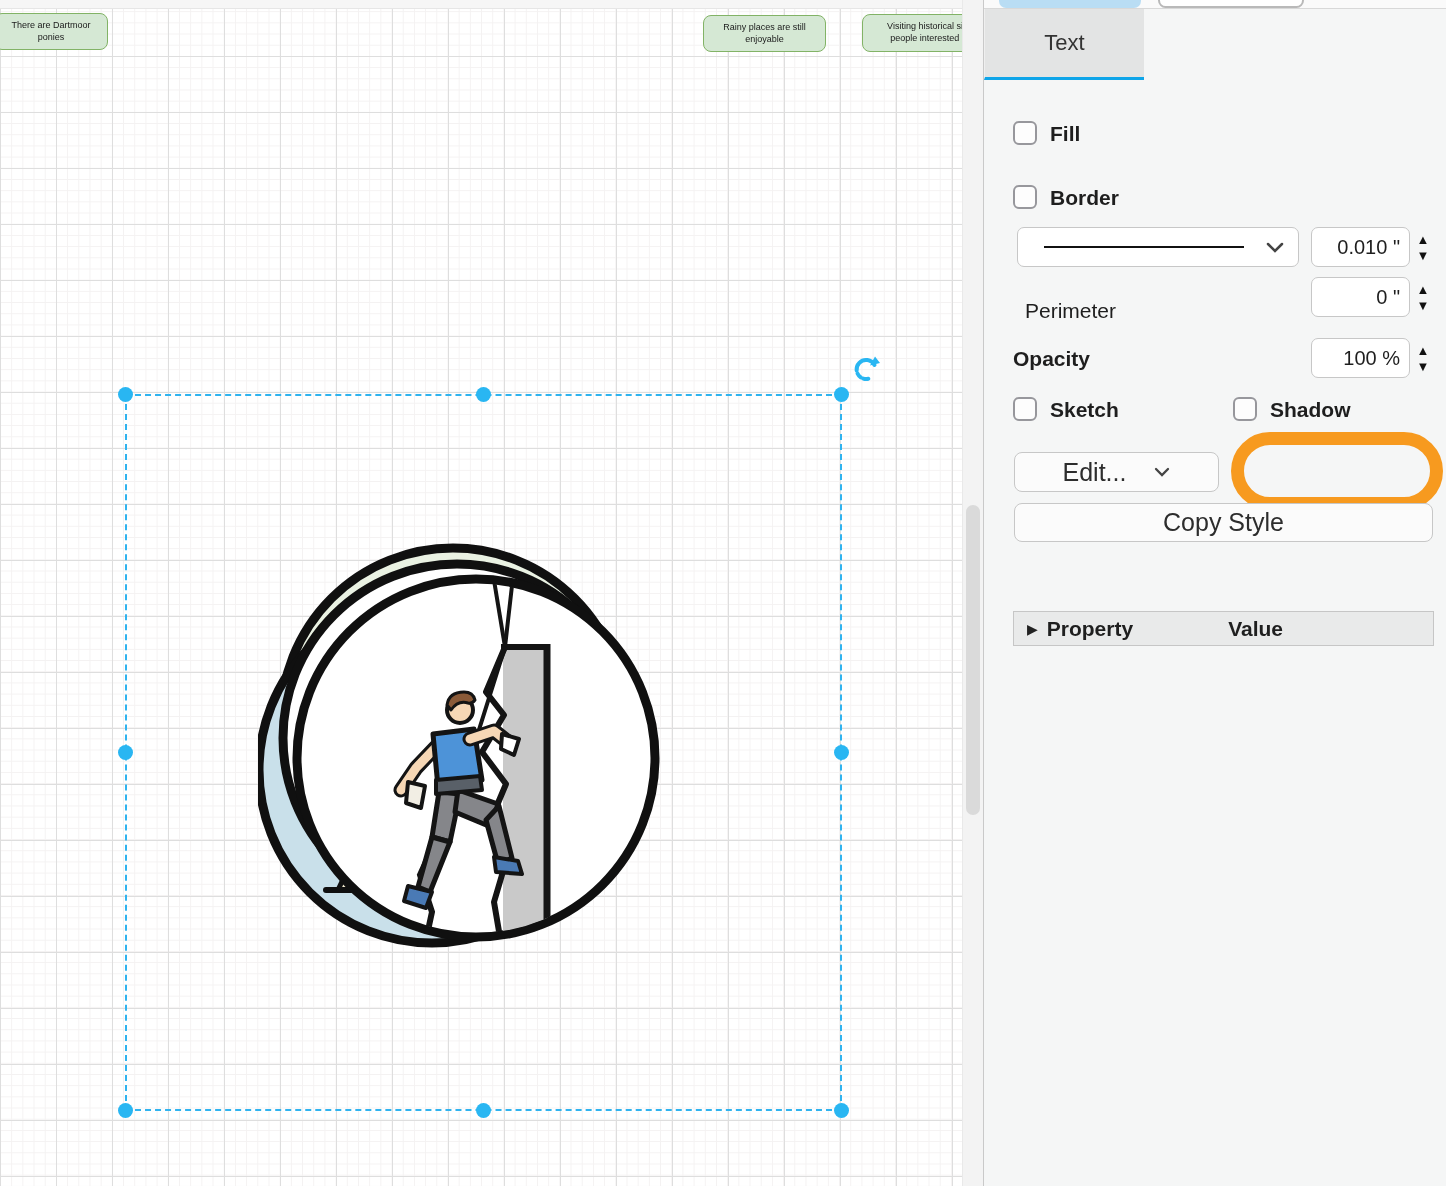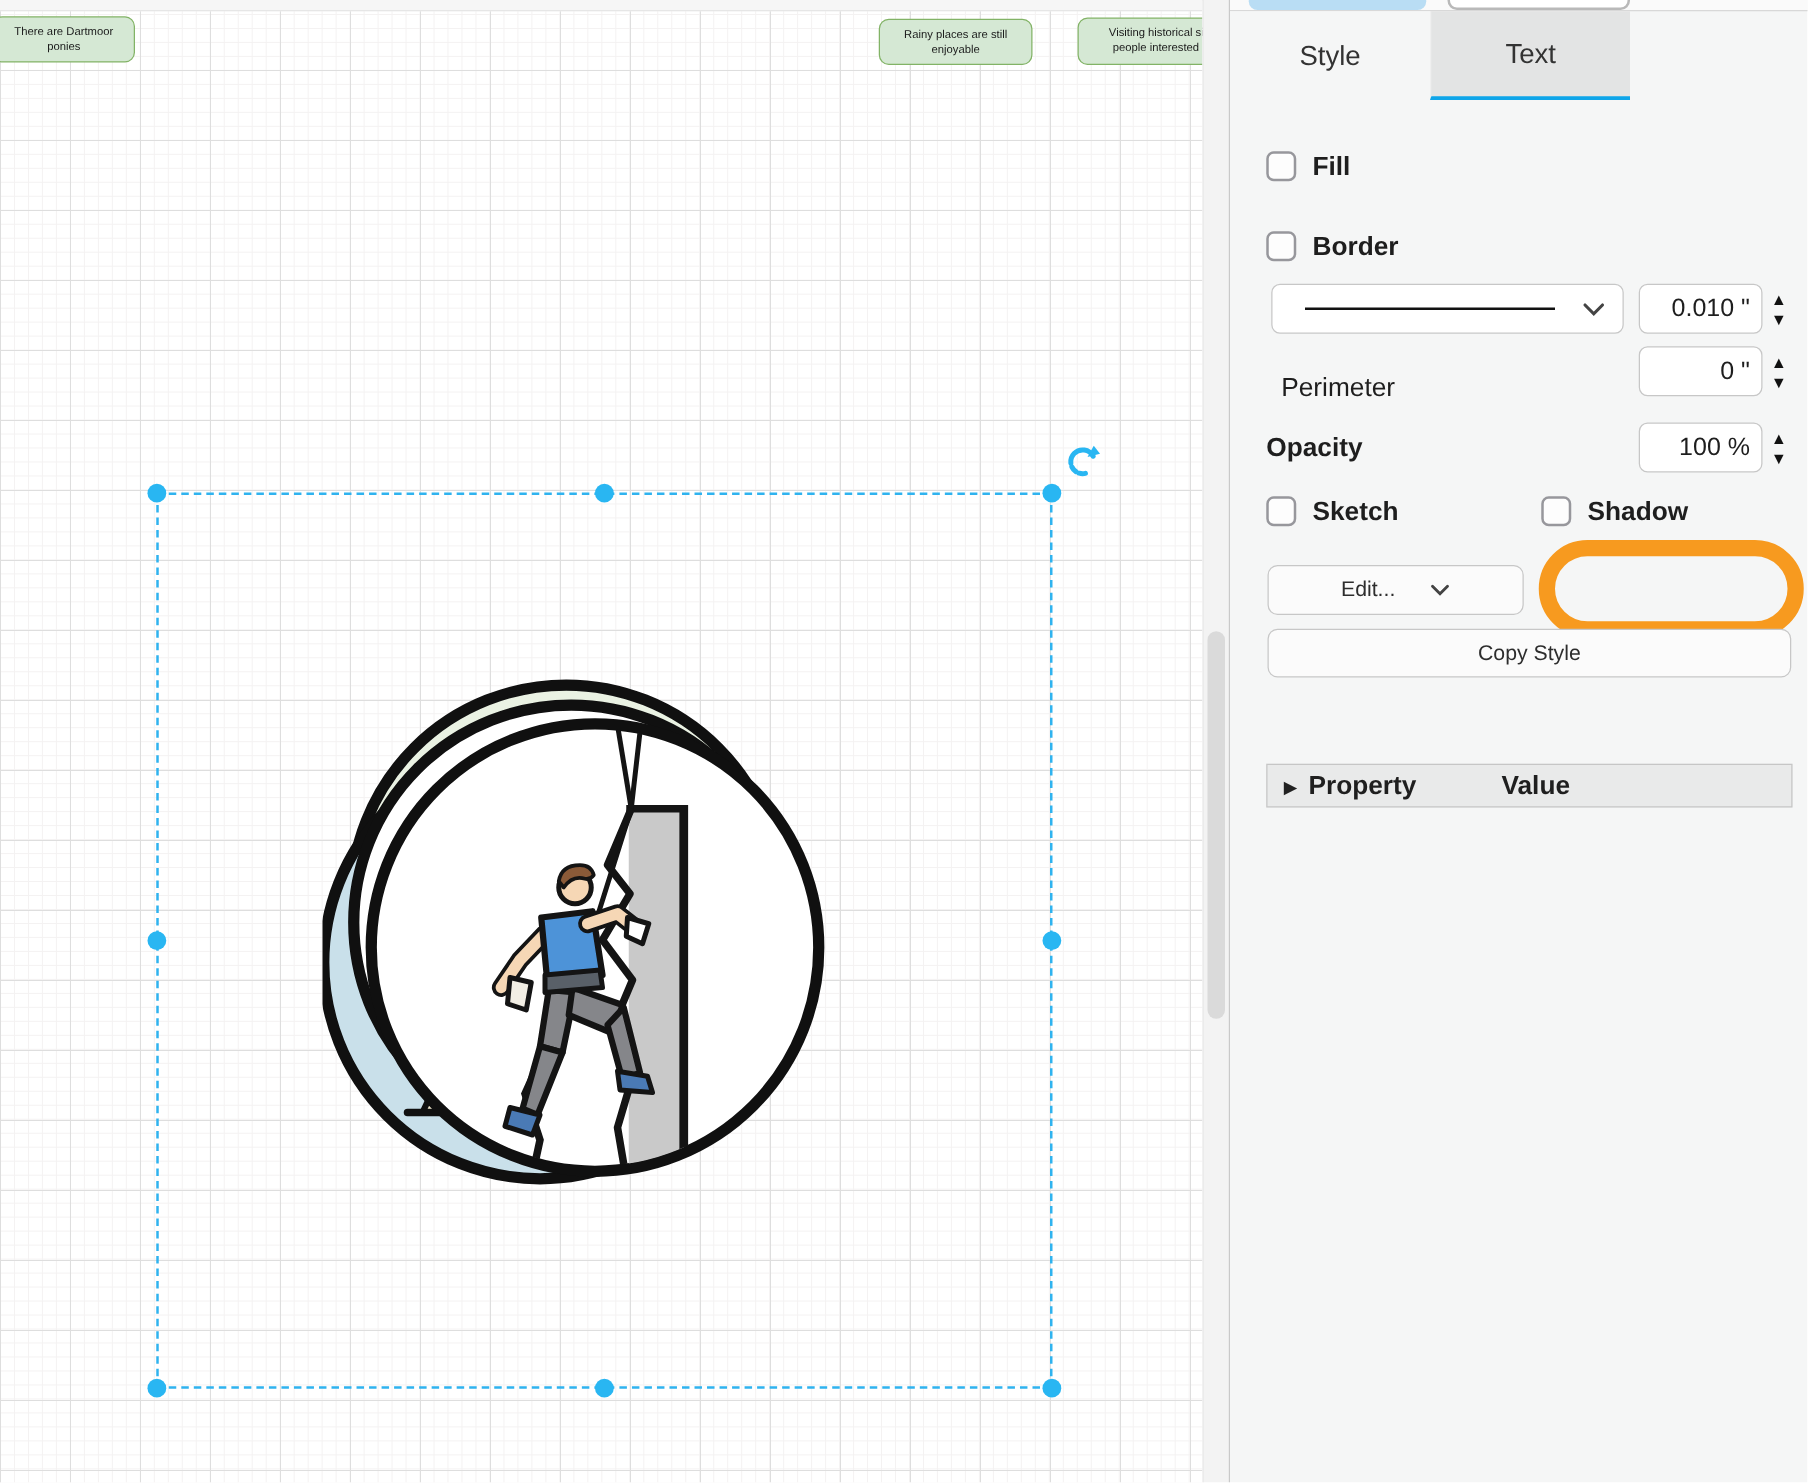--- a/index.html
+++ b/index.html
@@ -65,29 +65,29 @@
     font-size:20px; color:#1e1e1e; font-family:"Liberation Sans",sans-serif; }
   input.field { text-align:right; padding-right:9px; }
   #linestyle-select { left:33px; top:227px; width:282px; height:40px; display:flex;
     align-items:center; }
   .line-sample { margin-left:26px; width:200px; border-top:2px solid #111; }
   .chev { margin-left:auto; margin-right:14px; }
   .stepper { position:absolute; width:22px; height:36px; display:flex; flex-direction:column;
     align-items:center; justify-content:center; gap:3px; font-size:13px; color:#111; line-height:1; }
 
   .btn { position:absolute; background:#fbfbfb; border:1px solid #c7c7c7; border-radius:8px;
-    font-size:17px; color:#2d2d2d; display:flex; align-items:center; justify-content:center; }
+    font-size:25px; color:#2d2d2d; display:flex; align-items:center; justify-content:center; }
   #orange-ring { position:absolute; left:247px; top:432px; width:212px; height:78px;
     border:13px solid #f79a1f; border-radius:40px; pointer-events:none; }
 
   #prop-header { position:absolute; left:29px; top:611px; width:421px; height:35px;
     background:#e9eaea; border:1px solid #c6c6c6; display:flex; align-items:center;
     font-size:21px; }
   #prop-header .tri { font-size:14px; margin:0 9px 0 13px; color:#222; }
-  #prop-header .val { margin-left:68px; }
+  #prop-header .val { margin-left:95px; }
 </style>
 </head>
 <body>
 
 <div id="app">
 
   <div id="canvas">
     <div class="canvas-topstrip"></div>
 
     <div class="note" id="note-1">
@@ -170,23 +170,20 @@
     <div id="v-scroll-thumb"></div>
   </div>
 
   <div id="panel">
     <div id="panel-topsliver">
       <div class="pill-blue"></div>
       <div class="pill-white"></div>
     </div>
 
     <div id="tabbar">
-      <div class="tab active" id="tab-style">
-        <span>Style</span>
-      </div>
       <div class="tab" id="tab-text">
         <span>Text</span>
       </div>
     </div>
 
     <div class="checkbox" style="left:29px;top:121px;"></div>
     <span class="lbl b" style="left:66px;top:122px;">Fill</span>
 
     <div class="checkbox" style="left:29px;top:185px;"></div>
     <span class="lbl b" style="left:66px;top:186px;">Border</span>

